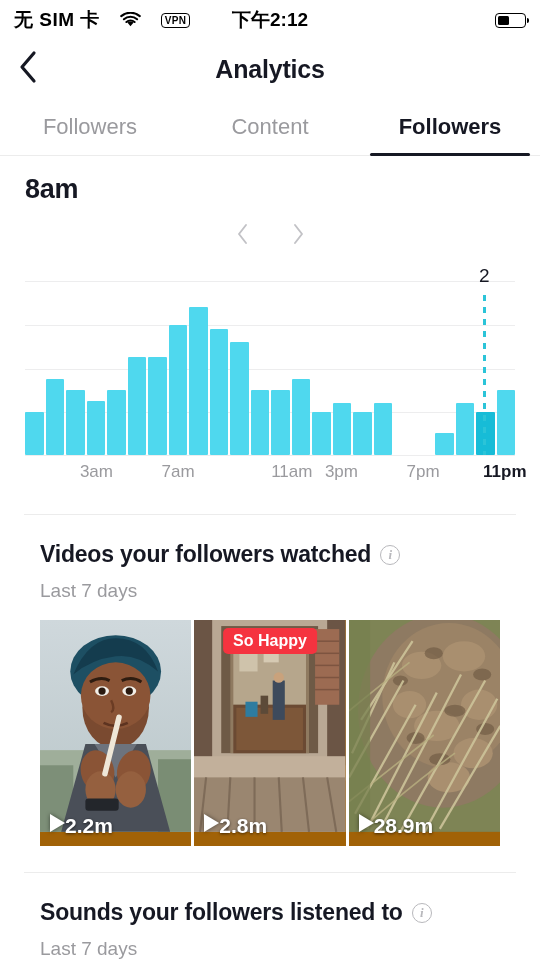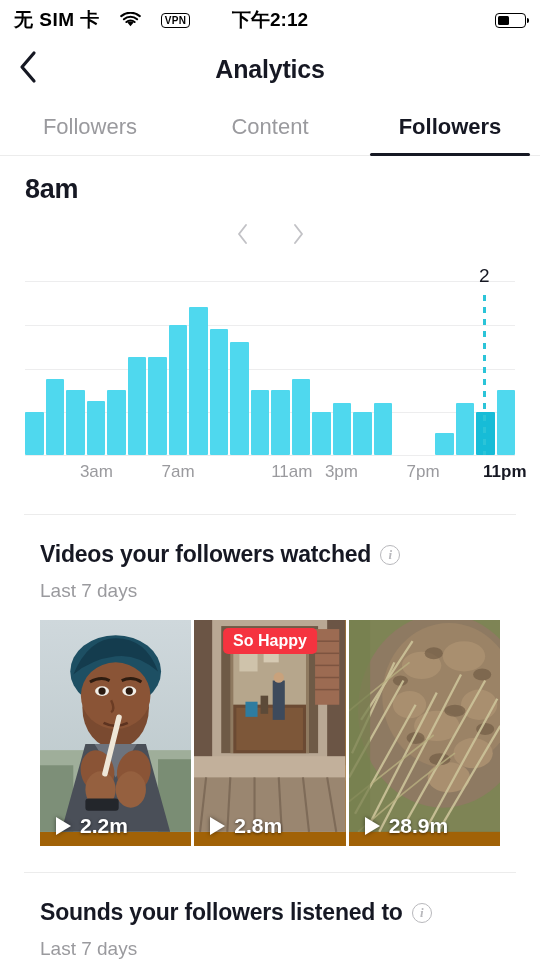--- a/index.html
+++ b/index.html
@@ -121,22 +121,22 @@
   .section-sub { font-size: 19px; color: #9a9a9e; margin-top: 12px; }
 
   
   .video-grid { display: flex; gap: 3px; margin-top: 18px; }
   .video-card {
     position: relative; flex: 1; height: 226px; overflow: hidden;
     background: #a16207; cursor: pointer;
   }
   .thumb { position: absolute; inset: 0; }
   .video-meta {
-    position: absolute; left: 16px; bottom: 8px; display: flex;
-    align-items: center; gap: 9px; z-index: 5;
+    position: absolute; left: 10px; bottom: 8px; display: flex;
+    z-index: 5;
   }
   .play-tri {
     width: 0; height: 0; border-left: 15px solid #fff;
     border-top: 9px solid transparent; border-bottom: 9px solid transparent;
     filter: drop-shadow(0 0 2px rgba(0,0,0,.5));
   }
   .video-count {
     color: #fff; font-size: 21px; font-weight: 700;
     text-shadow: 0 1px 3px rgba(0,0,0,.6);
   }

